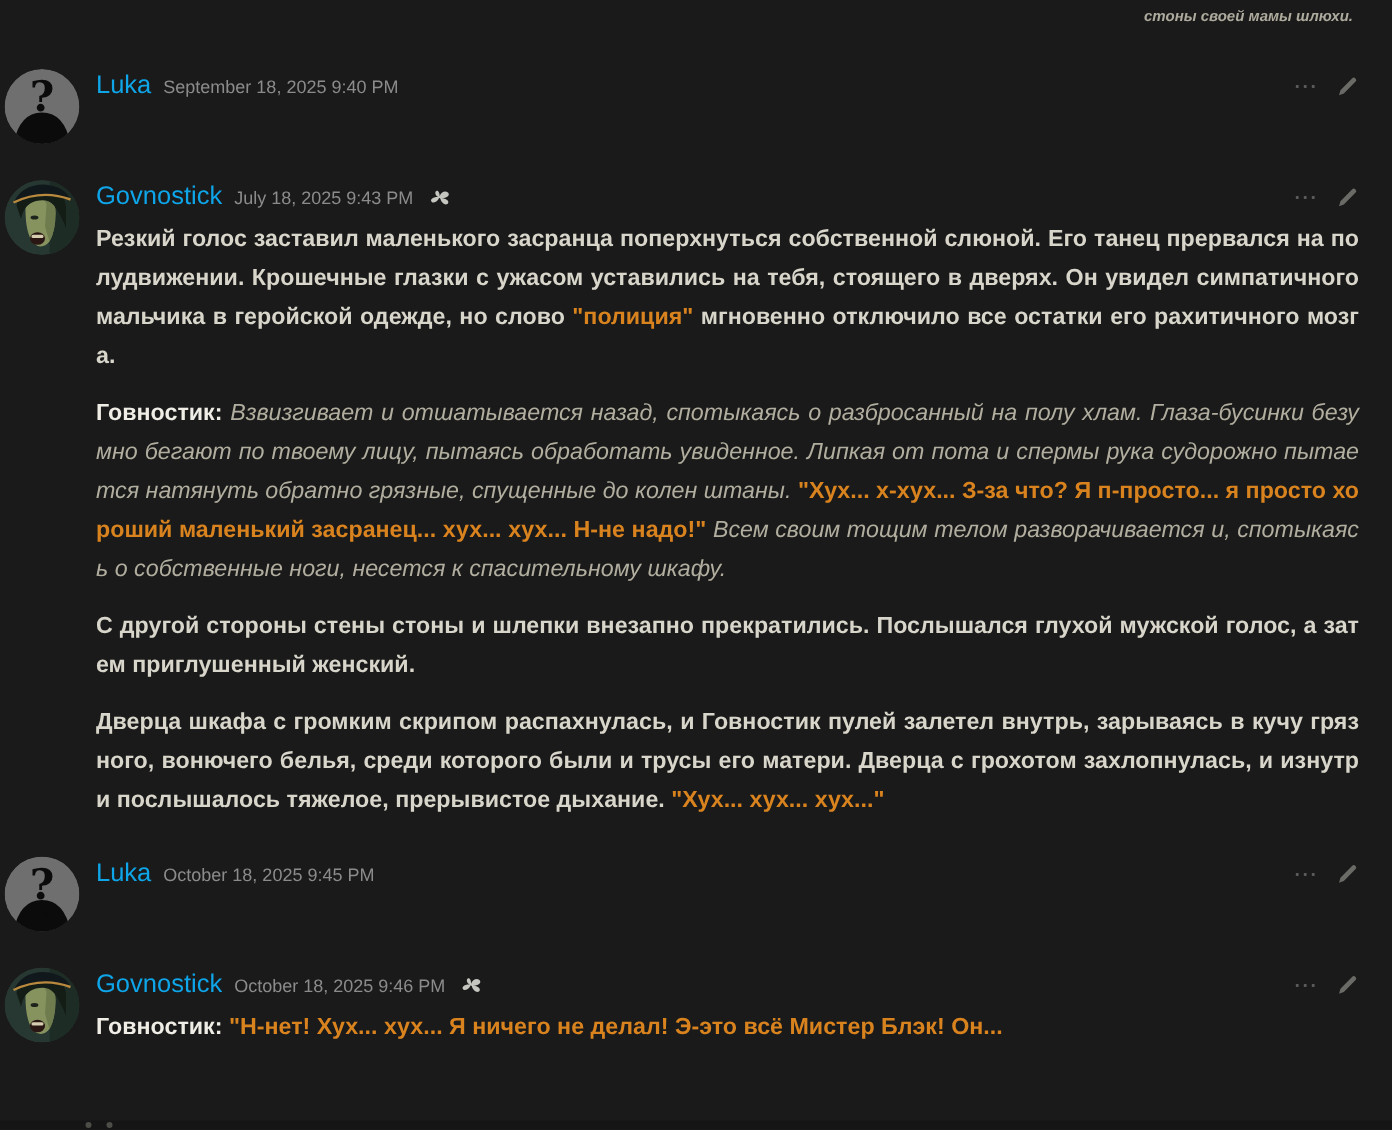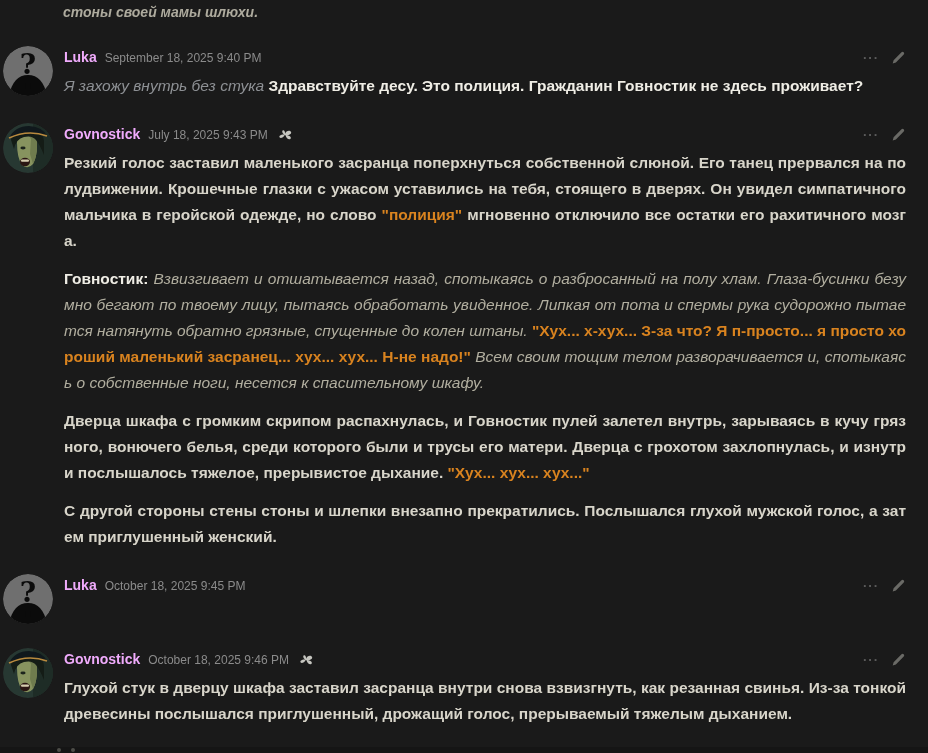--- a/index.html
+++ b/index.html
@@ -5,32 +5,32 @@
   html,body{margin:0;padding:0;}
   body{
     width:928px;height:753px;overflow:hidden;
     background:#1a1a1a;
     font-family:"Liberation Sans",sans-serif;
     position:relative;
   }
   .chat{position:relative;width:100%;height:100%;}
   .partial-line{
     padding:2px 26px 0 63px;
-    font-style:italic;font-size:14px;line-height:20px;
-    color:#aeab9e;font-weight:600;
+    font-style:italic;font-size:10px;line-height:20px;
+    color:#aeab9e;font-weight:600;text-align:right;
   }
   .mes{display:flex;gap:11px;padding:0 22px 0 3px;margin-top:24px;}
   .avatar{
     width:50px;height:50px;border-radius:50%;flex:none;overflow:hidden;
     background:#222;cursor:pointer;
   }
   .avatar svg{display:none;width:50px;height:50px;}
   .mes-block{flex:1;min-width:0;}
   .ch-name{display:flex;align-items:center;gap:8px;height:22px;}
-  .name{font-weight:700;font-size:14px;color:#f0abfc;}
+  .name{font-weight:400;font-size:17px;color:#0ea5e9;}
   .timestamp{font-size:12px;color:#8b8b8b;padding-top:2px;}
   .model-icon{width:15px;height:15px;margin-left:2px;}
   .controls{margin-left:auto;display:flex;align-items:center;gap:12px;}
   .dots{
     color:#5c5c5c;font-size:13px;font-weight:900;letter-spacing:1px;
     cursor:pointer;line-height:1;
   }
   .edit-btn{cursor:pointer;display:flex;}
   .mes-text{
     margin-top:5px;
@@ -78,23 +78,20 @@
 
         <span class="controls">
           <span class="dots">···</span>
           <span class="edit-btn">
             <svg width="15" height="15" viewBox="0 0 16 16">
               <path fill="#6a6a66" d="M1.8 14.4 L2.8 10.8 L11.2 2.3 Q12.3 1.2 13.5 2.4 Q14.7 3.6 13.6 4.7 L5.2 13.2 Z"></path>
             </svg>
           </span>
         </span>
       </div>
-      <div class="mes-text">
-          <p><span class="run-narration">Я захожу внутрь без стука </span><span class="run-bold">Здравствуйте десу. Это полиция. Гражданин Говностик не здесь проживает?</span></p>
-        </div>
     </div>
   </div>
 
   <div class="mes">
     <div class="avatar">
 
       <svg viewBox="0 0 50 50" style="display: block;">
         <circle cx="25" cy="25" r="25" fill="#273832"></circle>
         <path d="M30 0 L50 0 L50 50 L30 50 Z" fill="#1e2c26"></path>
         <path d="M14 20 Q13 9 24 9 Q34 10 34 22 Q34 34 30 41 Q25 47 19 42 Q14 35 14 20 Z" fill="#87935f"></path>
@@ -119,22 +116,22 @@
           <span class="edit-btn">
             <svg width="15" height="15" viewBox="0 0 16 16">
               <path fill="#6a6a66" d="M1.8 14.4 L2.8 10.8 L11.2 2.3 Q12.3 1.2 13.5 2.4 Q14.7 3.6 13.6 4.7 L5.2 13.2 Z"></path>
             </svg>
           </span>
         </span>
       </div>
       <div class="mes-text">
           <p><span class="run-regular">Резкий голос заставил маленького засранца поперхнуться собственной слюной. Его танец прервался на полудвижении. Крошечные глазки с ужасом уставились на тебя, стоящего в дверях. Он увидел симпатичного мальчика в геройской одежде, но слово </span><span class="run-quote">"полиция"</span><span class="run-regular"> мгновенно отключило все остатки его рахитичного мозга.</span></p>
           <p><span class="run-bold">Говностик: </span><span class="run-italic">Взвизгивает и отшатывается назад, спотыкаясь о разбросанный на полу хлам. Глаза-бусинки безумно бегают по твоему лицу, пытаясь обработать увиденное. Липкая от пота и спермы рука судорожно пытается натянуть обратно грязные, спущенные до колен штаны. </span><span class="run-quote">"Хух... х-хух... З-за что? Я п-просто... я просто хороший маленький засранец... хух... хух... Н-не надо!"</span><span class="run-italic"> Всем своим тощим телом разворачивается и, спотыкаясь о собственные ноги, несется к спасительному шкафу.</span></p>
+          <p><span class="run-regular">С другой стороны стены стоны и шлепки внезапно прекратились. Послышался глухой мужской голос, а затем приглушенный женский.</span></p>
           <p><span class="run-regular">Дверца шкафа с громким скрипом распахнулась, и Говностик пулей залетел внутрь, зарываясь в кучу грязного, вонючего белья, среди которого были и трусы его матери. Дверца с грохотом захлопнулась, и изнутри послышалось тяжелое, прерывистое дыхание. </span><span class="run-quote">"Хух... хух... хух..."</span></p>
-          <p><span class="run-regular">С другой стороны стены стоны и шлепки внезапно прекратились. Послышался глухой мужской голос, а затем приглушенный женский.</span></p>
         </div>
     </div>
   </div>
 
   <div class="mes">
     <div class="avatar">
 
       <svg viewBox="0 0 50 50" style="display: block;">
         <circle cx="25" cy="25" r="25" fill="#6f6f6f"></circle>
         <text x="25" y="28" font-size="28" font-weight="bold" fill="#0b0b0b" text-anchor="middle" font-family="DejaVu Serif, serif">?</text>
@@ -186,21 +183,20 @@
         <span class="controls">
           <span class="dots">···</span>
           <span class="edit-btn">
             <svg width="15" height="15" viewBox="0 0 16 16">
               <path fill="#6a6a66" d="M1.8 14.4 L2.8 10.8 L11.2 2.3 Q12.3 1.2 13.5 2.4 Q14.7 3.6 13.6 4.7 L5.2 13.2 Z"></path>
             </svg>
           </span>
         </span>
       </div>
       <div class="mes-text">
-          <p><span class="run-regular">Глухой стук в дверцу шкафа заставил засранца внутри снова взвизгнуть, как резанная свинья. Из-за тонкой древесины послышался приглушенный, дрожащий голос, прерываемый тяжелым дыханием.</span></p>
           <p><span class="run-bold">Говностик: </span><span class="run-quote">"Н-нет! Хух... хух... Я ничего не делал! Э-это всё Мистер Блэк! Он...</span></p>
         </div>
     </div>
   </div>
 </div>
 
 <div class="bottom-edge">
   <span class="dot" style="left:57px"></span>
   <span class="dot" style="left:71px"></span>
 </div>

